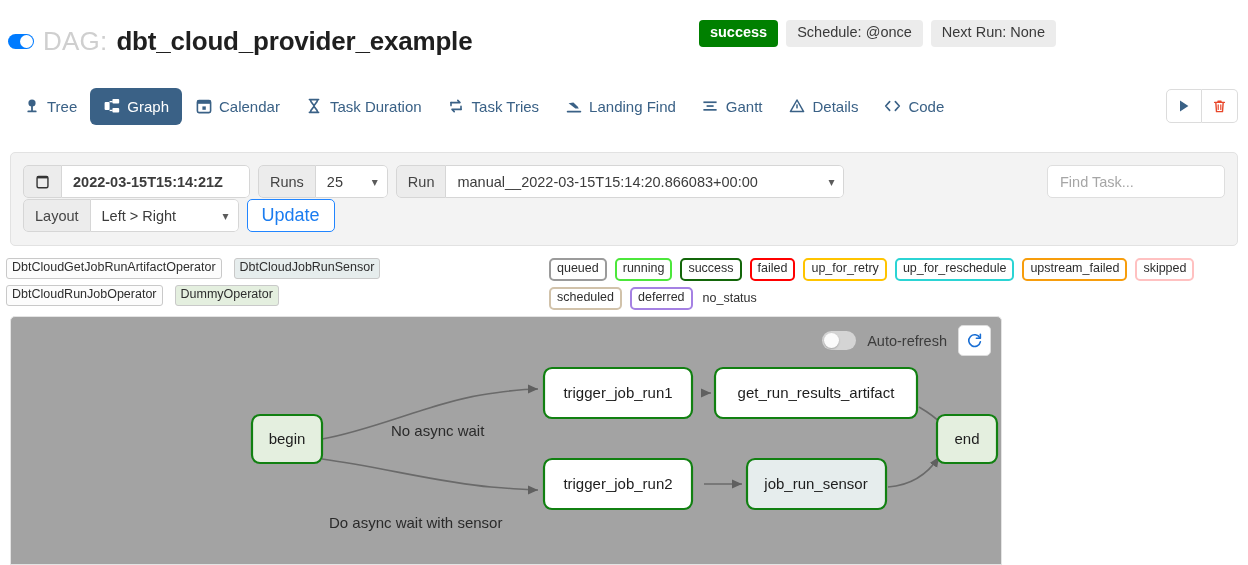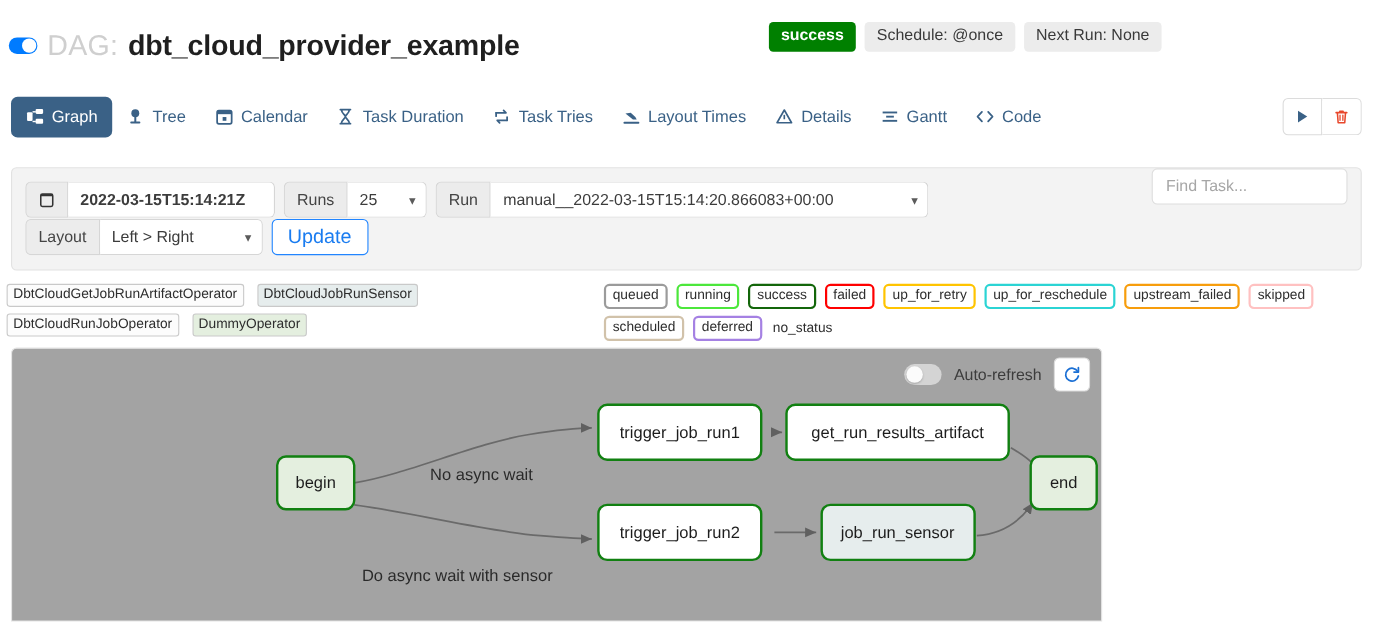--- a/index.html
+++ b/index.html
@@ -94,21 +94,21 @@
   .caret { color: #5b5b5b; font-size: 12px; line-height: 1; }
   .r-left  { border-radius: 5px 0 0 5px; }
   .r-right { border-radius: 0 5px 5px 0; }
 
   .update-btn {
     height: 33px; margin-left: 8px; padding: 0 14px;
     border: 1px solid #2185ff; border-radius: 5px; background: #fff;
     color: #1a7cf0; font-size: 18px; display: flex; align-items: center; cursor: pointer;
   }
   .find-task {
-    position: absolute; right: 12px; top: 0; width: 178px; height: 33px;
+    position: absolute; right: 12px; top: 12px; width: 178px; height: 33px;
     border: 1px solid #dedede; border-radius: 5px; background: #fff;
     display: flex; align-items: center; padding: 0 12px;
     font-size: 14.5px; color: #a6a6a6;
   }
 
   
   .legend-zone { position: absolute; left: 0; top: 256px; width: 1248px; height: 50px; }
   .op-legend { position: absolute; left: 6px; top: 2px; width: 530px;
                display: flex; flex-wrap: wrap; gap: 6px 12px; }
   .st-legend { position: absolute; left: 549px; top: 2px; width: 694px;
@@ -176,47 +176,47 @@
   </div>
   <div class="header-badges">
     <span class="badge success">success</span>
     <span class="badge">Schedule: @once</span>
     <span class="badge">Next Run: None</span>
   </div>
 </div>
 
 <div class="nav">
 
+  <div class="tab">
+    <span class="ic">
+      <svg width="16" height="16" viewBox="0 0 16 16">
+          <circle cx="8" cy="5" r="3.6" fill="currentColor"></circle>
+          <rect x="7.1" y="8" width="1.8" height="5" fill="currentColor"></rect>
+          <rect x="3.4" y="12.4" width="9.2" height="1.9" rx=".9" fill="currentColor"></rect>
+        </svg>
+    </span>
+    <span>Tree</span>
+  </div>
+
   <div class="tab active">
     <span class="ic">
       <svg width="16" height="16" viewBox="0 0 16 16">
           <rect x="0.6" y="4" width="5" height="8" rx="1" fill="currentColor"></rect>
           <rect x="8.4" y="1" width="6.8" height="4.6" rx="1" fill="currentColor"></rect>
           <rect x="8.4" y="10" width="6.8" height="4.6" rx="1" fill="currentColor"></rect>
           <rect x="5.6" y="3" width="3" height="1.3" fill="currentColor"></rect>
           <rect x="5.6" y="11.8" width="3" height="1.3" fill="currentColor"></rect>
         </svg>
     </span>
     <span>Graph</span>
   </div>
 
   <div class="tab">
     <span class="ic">
       <svg width="16" height="16" viewBox="0 0 16 16">
-          <circle cx="8" cy="5" r="3.6" fill="currentColor"></circle>
-          <rect x="7.1" y="8" width="1.8" height="5" fill="currentColor"></rect>
-          <rect x="3.4" y="12.4" width="9.2" height="1.9" rx=".9" fill="currentColor"></rect>
-        </svg>
-    </span>
-    <span>Tree</span>
-  </div>
-
-  <div class="tab">
-    <span class="ic">
-      <svg width="16" height="16" viewBox="0 0 16 16">
           <rect x="1.4" y="2.6" width="13.2" height="12" rx="1.6" fill="none" stroke="currentColor" stroke-width="1.6"></rect>
           <rect x="1.4" y="2.6" width="13.2" height="3.2" fill="currentColor"></rect>
           <rect x="6.4" y="8.4" width="3.4" height="3.4" fill="currentColor"></rect>
         </svg>
     </span>
     <span>Calendar</span>
   </div>
 
   <div class="tab">
     <span class="ic">
@@ -237,42 +237,42 @@
     <span>Task Tries</span>
   </div>
 
   <div class="tab">
     <span class="ic">
       <svg width="16" height="16" viewBox="0 0 16 16">
           <path d="M1.6 13.6h12.8" stroke="currentColor" stroke-width="1.7" stroke-linecap="round"></path>
           <path d="M2.6 5.2l6.8 5.4h3.4l-1.2-2.2-4.2-4z" fill="currentColor"></path>
         </svg>
     </span>
-    <span>Layout Times</span>
-  </div>
-
-  <div class="tab">
-    <span class="ic">
-      <svg width="16" height="16" viewBox="0 0 16 16">
-          <path d="M8 2L14.6 13.6H1.4z" fill="none" stroke="currentColor" stroke-width="1.5" stroke-linejoin="round"></path>
-          <rect x="7.25" y="6.4" width="1.5" height="4" fill="currentColor"></rect>
-        </svg>
-    </span>
-    <span>Details</span>
+    <span>Landing Find</span>
   </div>
 
   <div class="tab">
     <span class="ic">
       <svg width="16" height="16" viewBox="0 0 16 16">
           <rect x="1.4" y="3.4" width="13.2" height="1.7" fill="currentColor"></rect>
           <rect x="4.6" y="7.2" width="7" height="1.7" fill="currentColor"></rect>
           <rect x="1.4" y="11" width="13.2" height="1.7" fill="currentColor"></rect>
         </svg>
     </span>
     <span>Gantt</span>
+  </div>
+
+  <div class="tab">
+    <span class="ic">
+      <svg width="16" height="16" viewBox="0 0 16 16">
+          <path d="M8 2L14.6 13.6H1.4z" fill="none" stroke="currentColor" stroke-width="1.5" stroke-linejoin="round"></path>
+          <rect x="7.25" y="6.4" width="1.5" height="4" fill="currentColor"></rect>
+        </svg>
+    </span>
+    <span>Details</span>
   </div>
 
   <div class="tab">
     <span class="ic">
       <svg width="18" height="16" viewBox="0 0 18 16">
           <path d="M6 3.4L1.8 8 6 12.6M12 3.4L16.2 8 12 12.6" fill="none" stroke="currentColor" stroke-width="1.7" stroke-linecap="round" stroke-linejoin="round"></path>
         </svg>
     </span>
     <span>Code</span>
   </div>

